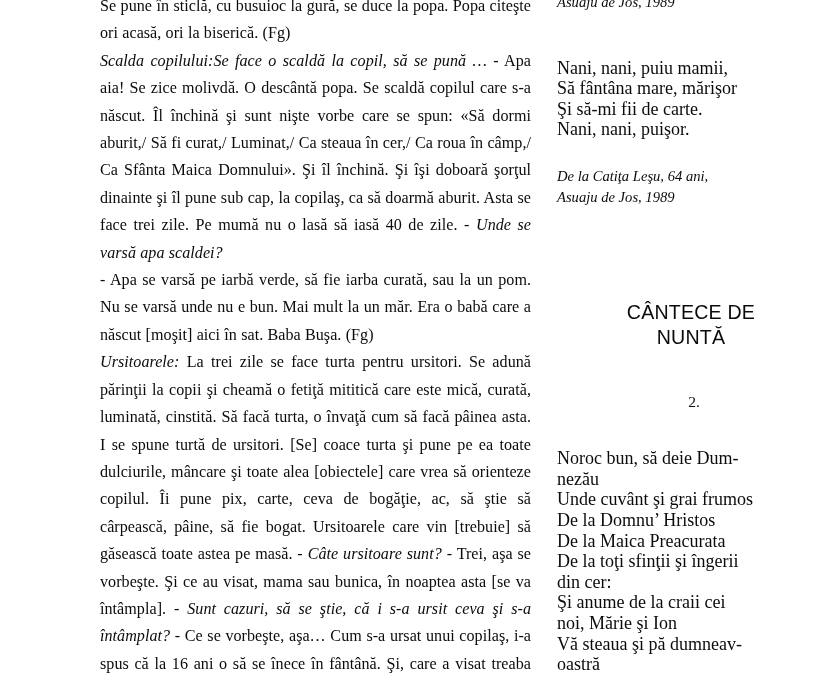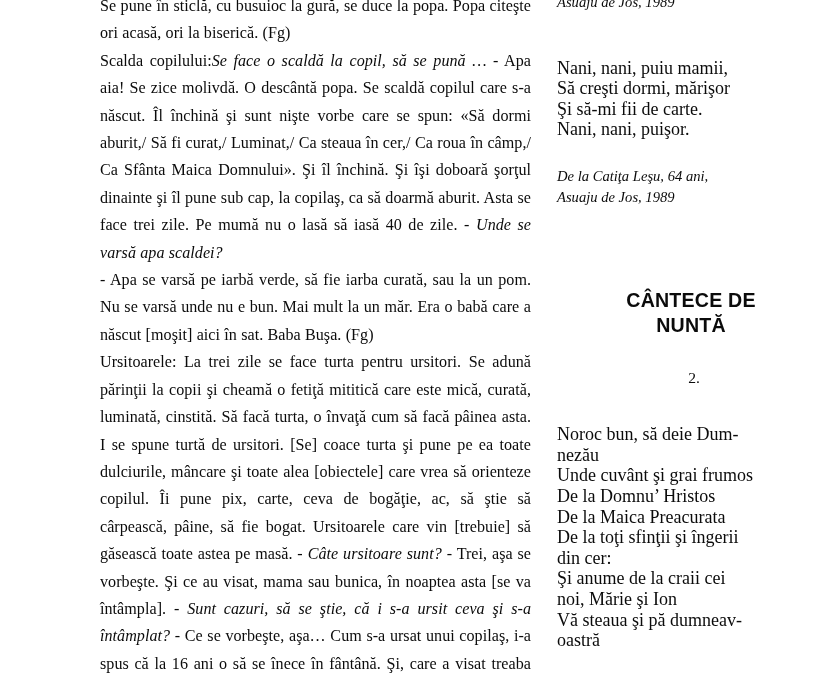--- a/index.html
+++ b/index.html
@@ -35,42 +35,42 @@
   .body-par {
     font-size: 16.1px;
     line-height: 27.4px;
     text-align: justify;
     text-justify: inter-word;
     margin: 0;
     letter-spacing: 0.04px;
     word-spacing: 0.2px;
   }
   .italic { font-style: italic; }
-  .run-label { }
+  .run-label { font-style: italic; }
 
   
   .attrib {
     font-size: 14.6px;
     line-height: 20.6px;
     font-style: italic;
     margin: 0;
   }
   .verse {
     font-size: 18px;
     line-height: 20.6px;
     margin: 0;
   }
   .verse div { white-space: pre; }
   .section-head {
     font-family: "Liberation Sans", "DejaVu Sans", sans-serif;
-    font-weight: bold;
+    font-weight: normal;
     font-size: 19.6px;
     line-height: 25px;
     text-align: center;
-    margin: 0;
+    margin: 12px;
     letter-spacing: 0.2px;
   }
   .song-num {
     font-size: 15.6px;
     line-height: 20px;
     text-align: center;
     margin: 0;
     padding-left: 6px;
   }
   .sp-2 { height: 26px; }
@@ -96,21 +96,21 @@
   </div>
 
   <div class="col-right">
 
     <p class="attrib">Asuaju de Jos, 1989</p>
 
     <div class="sp-4"></div>
 
     <div class="verse">
       <div>Nani, nani, puiu mamii,</div>
-      <div>Să creşti dormi, mărişor</div>
+      <div>Să fântâna mare, mărişor</div>
       <div>Şi să-mi fii de carte.</div>
       <div>Nani, nani, puişor.</div>
     </div>
 
     <div class="sp-2"></div>
 
     <div class="attrib">
       <div>De la Catiţa Leşu, 64 ani,</div>
       <div>Asuaju de Jos, 1989</div>
     </div>

